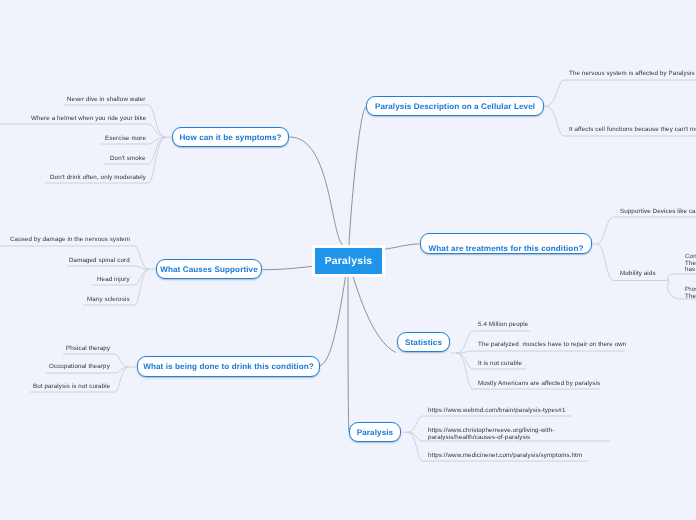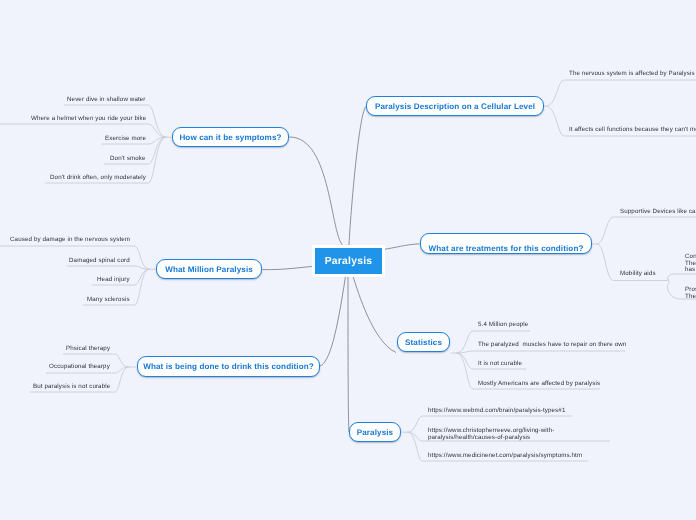--- a/index.html
+++ b/index.html
@@ -71,21 +71,21 @@
     <span>Paralysis</span>
   </div>
 
   <div class="node lvl1-node" style="left:172px;top:127px;width:117px;height:20px;">
     <span>How can it be symptoms?</span>
   </div>
   <div class="node lvl1-node" style="left:366px;top:96px;width:178px;height:20px;">
     <span>Paralysis Description on a Cellular Level</span>
   </div>
   <div class="node lvl1-node" style="left:156px;top:259px;width:106px;height:20px;">
-    <span>What Million Paralysis</span>
+    <span>What Causes Supportive</span>
   </div>
   <div class="node lvl1-node" style="left:420px;top:233px;width:172px;height:21px;align-items:flex-end;">
     <span>What are treatments for this condition?</span>
   </div>
   <div class="node lvl1-node" style="left:137px;top:356px;width:183px;height:21px;">
     <span>What is being done to drink this condition?</span>
   </div>
   <div class="node lvl1-node" style="left:397px;top:332px;width:53px;height:20px;">
     <span>Statistics</span>
   </div>

